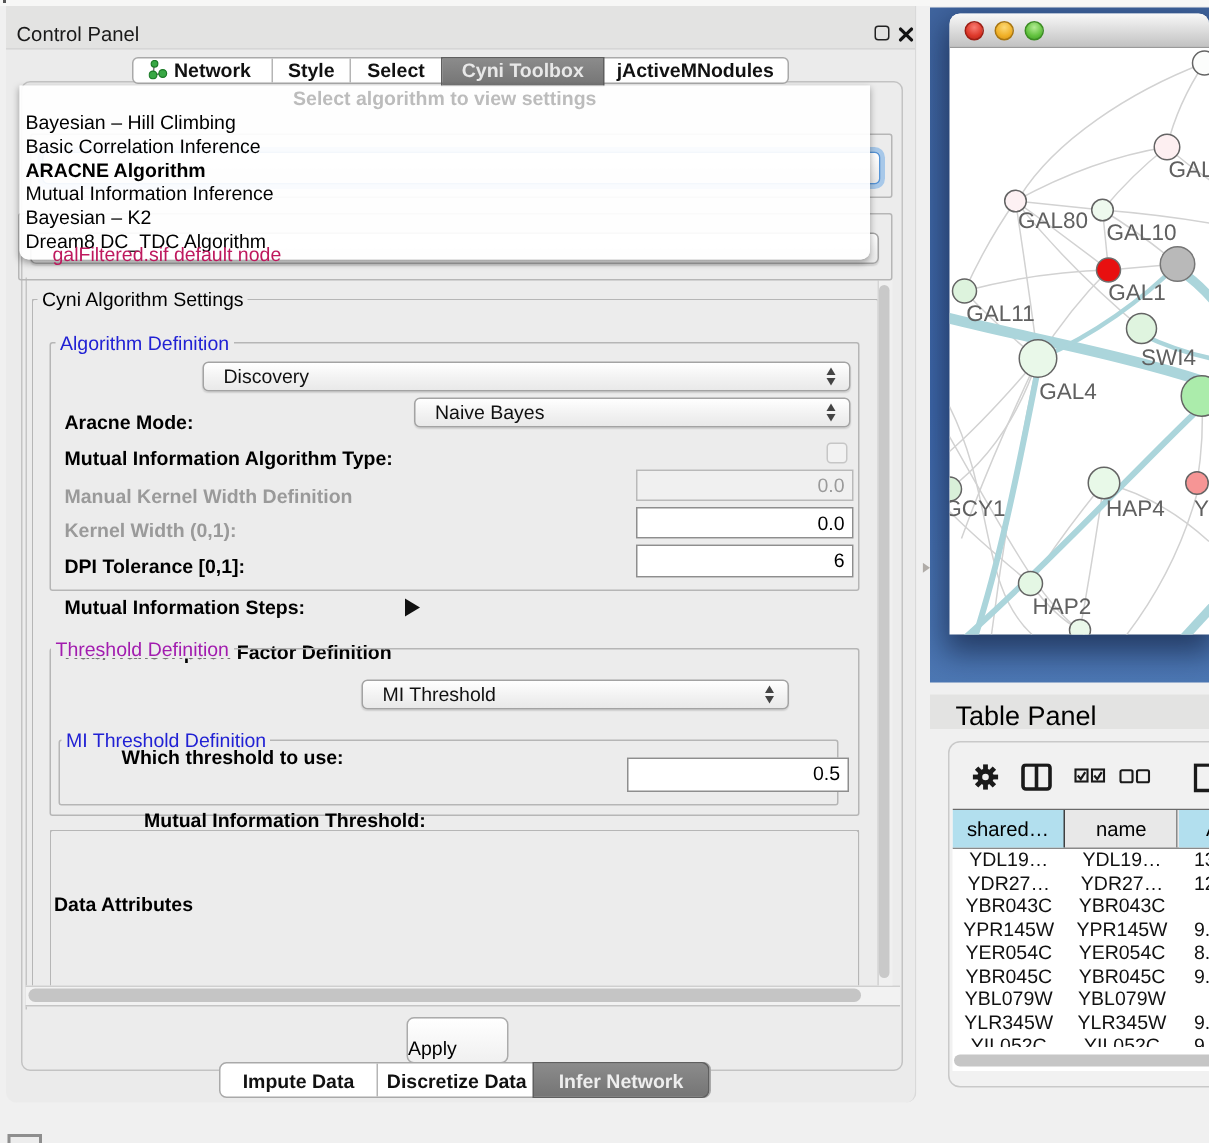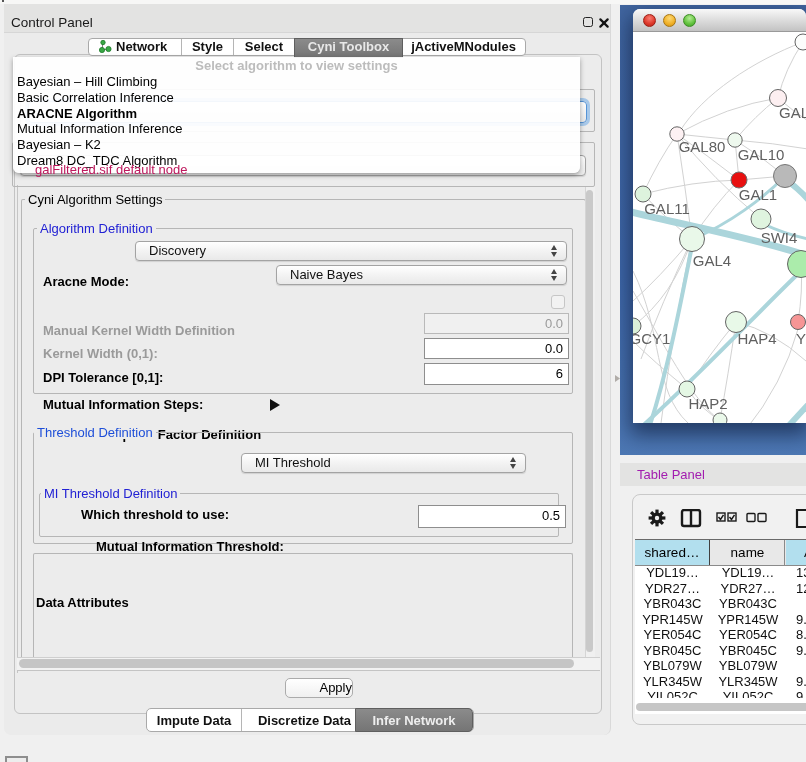--- a/index.html
+++ b/index.html
@@ -51,20 +51,21 @@
 
   <div class="gbox" style="left:29px;top:224px;width:538px;height:164px;"></div>
   <div class="gtitle" style="left:33px;top:218px;color:#2121d4;">Algorithm Definition</div>
 
   <div class="abs lbl bold" style="left:39px;top:242px;">Aracne Mode:</div>
   <div class="combo" style="left:131px;top:237px;width:430px;height:18px;">
       <span class="ct">Discovery</span>
       <span class="carr"></span>
     </div>
 
+  <div class="abs lbl bold" style="left:39px;top:266px;">Mutual Information Algorithm Type:</div>
   <div class="combo" style="left:272px;top:261px;width:289px;height:18px;">
       <span class="ct">Naive Bayes</span>
       <span class="carr"></span>
     </div>
 
   <div class="abs lbl bold dis" style="left:39px;top:291px;">Manual Kernel Width Definition</div>
   <div class="abs" style="left:547px;top:291px;width:12px;height:12px;background:#f2f2f2;border:1px solid #c6c6c6;border-radius:3px;"></div>
 
   <div class="abs lbl bold dis" style="left:39px;top:314px;">Kernel Width (0,1):</div>
   <div class="field" style="left:420px;top:309px;width:138px;height:17px;background:#f0f0f0;border-color:#b9b9b9;color:#9a9a9a;">0.0</div>
@@ -72,23 +73,23 @@
   <div class="abs lbl bold" style="left:39px;top:338px;">DPI Tolerance [0,1]:</div>
   <div class="field" style="left:420px;top:334px;width:138px;height:17px;">0.0</div>
 
   <div class="abs lbl bold" style="left:39px;top:365px;">Mutual Information Steps:</div>
   <div class="field" style="left:420px;top:359px;width:138px;height:18px;">6</div>
 
   <div class="abs lbl bold" style="left:39px;top:395px;">Hub/Transcription Factor Definition</div>
   <div class="abs" style="left:266px;top:395px;width:0;height:0;border-top:6px solid transparent;border-bottom:6px solid transparent;border-left:10px solid #111;"></div>
 
   <div class="gbox" style="left:29px;top:428px;width:538px;height:110px;"></div>
-  <div class="gtitle" style="left:30px;top:422px;color:#1d4ed8;">Threshold Definition</div>
-
-  <div class="abs lbl bold" style="left:77px;top:475px;">Which threshold to use:</div>
+  <div class="gtitle" style="left:30px;top:422px;color:#a21caf;">Threshold Definition</div>
+
+  <div class="abs lbl bold" style="left:77px;top:465px;">Which threshold to use:</div>
   <div class="combo" style="left:237px;top:449px;width:283px;height:18px;">
       <span class="ct">MI Threshold</span>
       <span class="carr"></span>
     </div>
 
   <div class="gbox" style="left:35px;top:489px;width:518px;height:42px;"></div>
   <div class="gtitle" style="left:37px;top:483px;color:#2121d4;">MI Threshold Definition</div>
 
   <div class="abs lbl bold" style="left:44px;top:507px;padding-left:48px;">Mutual Information Threshold:</div>
   <div class="field" style="left:414px;top:501px;width:141px;height:19px;">0.5</div>
@@ -97,21 +98,21 @@
 
   <div class="abs lbl bold" style="left:32px;top:563px;">Data Attributes</div>
 
 
   <div class="abs" style="left:13px;top:653px;width:583px;height:12px;background:#f2f2f2;border-top:1px solid #cfcfcf;border-bottom:1px solid #c4c4c4;"></div>
   <div class="abs" style="left:15px;top:655px;width:555px;height:9px;background:#c5c5c5;border-radius:5px;"></div>
 
   <div class="abs" style="left:581px;top:183px;width:9px;height:470px;background:#f0f0f0;border-left:1px solid #d5d5d5;"></div>
   <div class="abs" style="left:582px;top:186px;width:7px;height:462px;background:#c9c9c9;border-radius:4px;"></div>
 
-  <div class="abs" style="left:281px;top:674px;width:66px;height:17px;border:1px solid #ababab;border-radius:5px;background:linear-gradient(#ffffff,#f0f0f0);text-align:right;font-size:13px;padding-top:1px;box-sizing:content-box;">Apply</div>
+  <div class="abs" style="left:267px;top:674px;width:66px;height:17px;border:1px solid #ababab;border-radius:5px;background:linear-gradient(#ffffff,#f0f0f0);text-align:left;font-size:13px;padding-top:12px;box-sizing:content-box;">Apply</div>
 </div>
 
 <div class="gbox" style="left:20px;top:89px;width:573px;height:41px;"></div>
 <div class="abs combo" style="left:28px;top:101px;width:557px;height:20px;box-shadow:0 0 0 3px #a7c8e9;border-color:#5694d6;"></div>
 <div class="gbox" style="left:12px;top:142px;width:581px;height:43px;"></div>
 <div class="abs combo" style="left:20px;top:155px;width:564px;height:19px;"></div>
 
 <div class="abs" style="left:88px;top:38px;width:436px;height:16px;background:#fff;border:1px solid #a9a9a9;border-radius:4px;font-size:13px;font-weight:bold;color:#111;">
   <div class="abs" style="left:0;top:0;width:92px;height:16px;border-right:1px solid #b5b5b5;">
     <svg class="abs" style="left:10px;top:1px;" width="13" height="13" viewBox="0 0 13 13">
@@ -136,21 +137,21 @@
     Basic Correlation Inference<br>
     <span class="bold">ARACNE Algorithm</span><br>
     Mutual Information Inference<br>
     Bayesian – K2<br>
     Dream8 DC_TDC Algorithm
   </div>
   <div class="abs" style="left:22px;top:105px;font-size:13px;color:#be185d;">galFiltered.sif default node</div>
 </div>
 
 <div class="abs" style="left:146px;top:708px;width:326px;height:22px;background:#fff;border:1px solid #a9a9a9;border-radius:5px;font-size:13px;font-weight:bold;color:#111;">
-  <div class="abs" style="left:0;top:0;width:95px;height:22px;border-right:1px solid #b5b5b5;text-align:center;padding-top:4px;box-sizing:border-box;">Impute Data</div>
+  <div class="abs" style="left:0;top:0;width:105px;height:22px;border-right:1px solid #b5b5b5;text-align:center;padding-top:4px;box-sizing:border-box;">Impute Data</div>
   <div class="abs" style="left:96px;top:0;width:123px;height:22px;text-align:center;padding-top:4px;box-sizing:border-box;">Discretize Data</div>
   <div class="abs" style="left:208px;top:-1px;width:118px;height:24px;background:linear-gradient(#8b8b8b,#757575);border:1px solid #5f5f5f;border-radius:0 5px 5px 0;color:#eee;text-align:center;padding-top:4px;box-sizing:border-box;">Infer Network</div>
 </div>
 
 <div class="abs" style="left:615px;top:375px;width:5px;height:7px;background:#b0aca8;clip-path:polygon(0 0,100% 50%,0 100%);"></div>
 
 <div class="abs" style="left:5px;top:756px;width:19px;height:10px;background:#ededed;border:2px solid #8e8e8e;"></div>
 
 <div class="abs" style="left:620px;top:5px;width:186px;height:450px;background:linear-gradient(#40659f,#3e67a9 60%,#4c77b3);overflow:hidden;">
 
@@ -234,21 +235,21 @@
         <text x="124" y="310" text-anchor="middle">HAP4</text>
         <text x="163" y="310">Y</text>
         <text x="75" y="375" text-anchor="middle">HAP2</text>
       </g>
       </g>
     </svg>
   </div>
 </div>
 
 <div class="abs" style="left:620px;top:463px;width:186px;height:23px;background:#e3e3e2;">
-  <div class="abs" style="left:17px;top:4px;font-size:13px;color:#a21caf;">Table Panel</div>
+  <div class="abs" style="left:17px;top:4px;font-size:18px;color:#000000;">Table Panel</div>
 </div>
 
 <div class="abs" style="left:632px;top:494px;width:180px;height:229px;background:#f1f1f1;border:1px solid #c9c9c9;border-radius:8px;overflow:hidden;">
 
   <svg class="abs" style="left:14px;top:14px;" width="166" height="20" viewBox="0 0 166 20">
 
     <g transform="translate(10,9)">
       <g fill="#1a1a1a">
         <circle r="5.5"></circle>
         <g>

